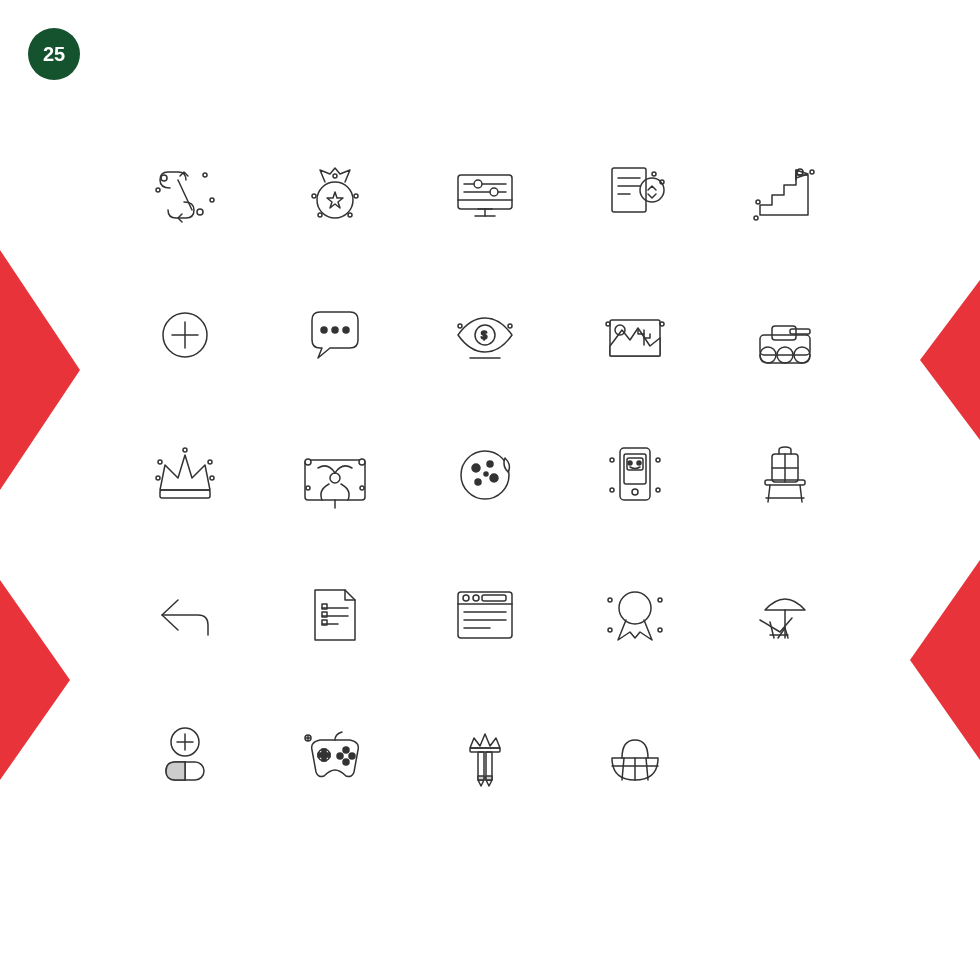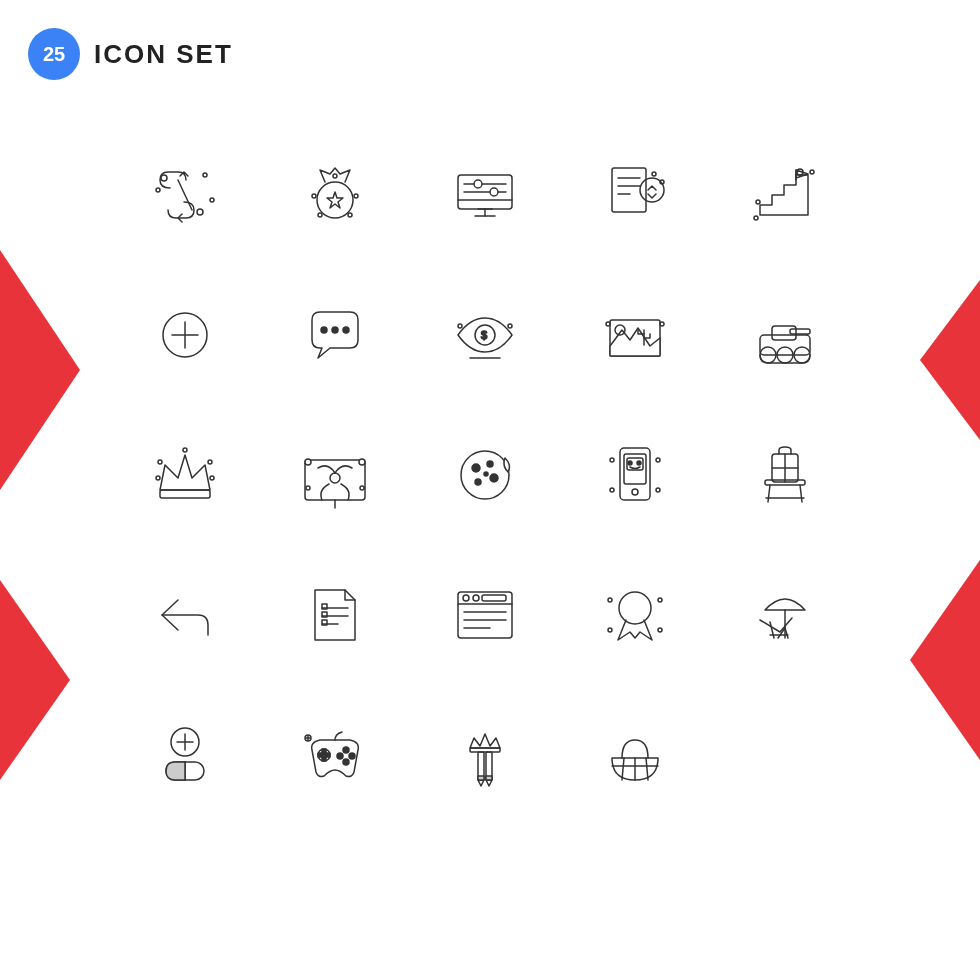--- a/index.html
+++ b/index.html
@@ -59,21 +59,21 @@
       position: absolute;
       top: 28px;
       left: 28px;
       display: flex;
       align-items: center;
       gap: 14px;
     }
     .badge-circle {
       width: 52px;
       height: 52px;
-      background: #3b82f6;
+      background: #14532d;
       border-radius: 50%;
       display: flex;
       align-items: center;
       justify-content: center;
       color: white;
       font-size: 20px;
       font-weight: bold;
     }
     .badge-title {
       font-size: 26px;
@@ -117,21 +117,20 @@
 </head>
 <body>
 
 <div class="deco-left-top"></div>
 <div class="deco-left-bottom"></div>
 <div class="deco-right-top"></div>
 <div class="deco-right-bottom"></div>
 
 <div class="badge-container">
   <div class="badge-circle">25</div>
-  <div class="badge-title">ICON SET</div>
 </div>
 
 <div class="icon-grid">
 
   <div class="icon-cell">
     <svg viewBox="0 0 70 70">
 
       <path d="M20 28 Q10 28 10 20 Q10 12 18 12 L28 12 Q36 12 36 20"></path>
       <path d="M34 42 Q44 42 44 50 Q44 58 36 58 L26 58 Q18 58 18 50"></path>
       <path d="M28 20 L42 50"></path>

